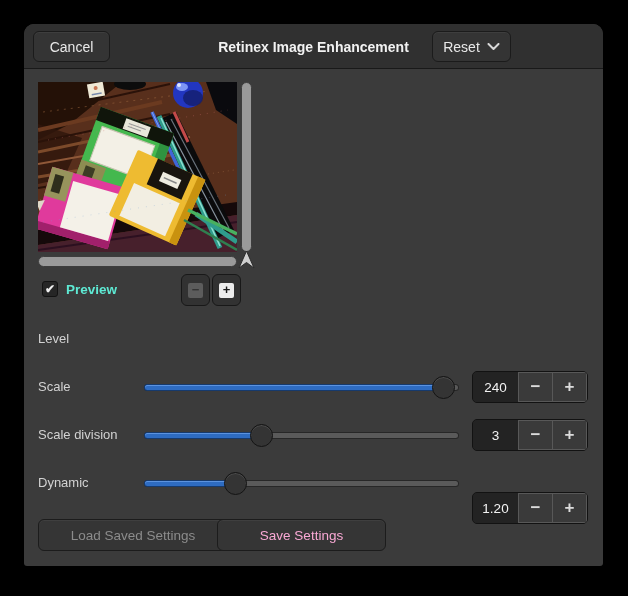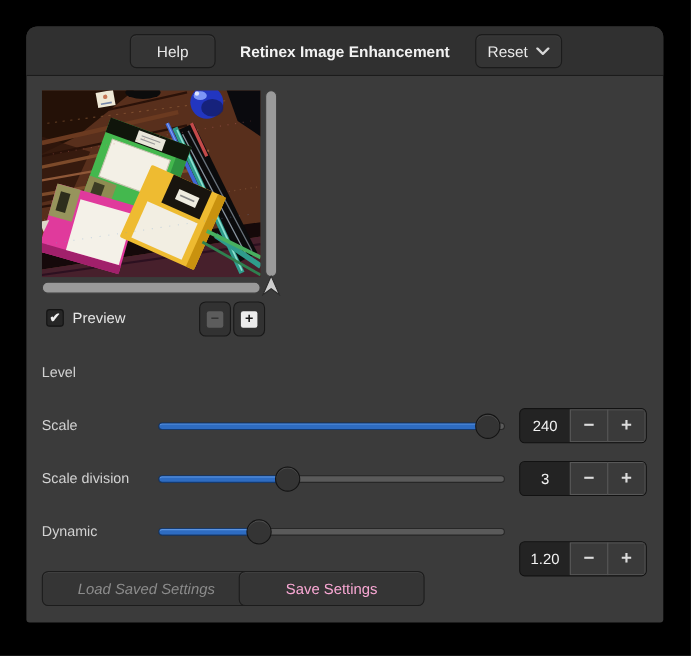--- a/index.html
+++ b/index.html
@@ -34,21 +34,21 @@
   .vthumb{position:absolute;left:1px;top:0;width:11px;height:170px;box-sizing:border-box;
     background:#9a9a9a;border:1px solid #3d3d3d;border-radius:6px;}
   .hscroll{position:absolute;left:14px;top:232px;width:199px;height:12px;}
   .hthumb{position:absolute;left:0;top:0;width:199px;height:11px;box-sizing:border-box;
     background:#9a9a9a;border:1px solid #3d3d3d;border-radius:6px;}
   .nav-corner{position:absolute;left:213px;top:226px;width:19px;height:19px;}
   
   .checkrow{position:absolute;left:18px;top:256px;height:18px;display:flex;align-items:center;gap:8px;}
   .checkbox{width:16px;height:16px;box-sizing:border-box;background:#262626;border:1px solid #131313;
     border-radius:3px;color:#f0f0f0;font-size:12px;font-weight:bold;display:flex;align-items:center;justify-content:center;}
-  .checklabel{color:#e5e5e5;font-size:13.5px;font-weight:normal;}
+  .checklabel{color:#5eead4;font-size:13.5px;font-weight:bold;}
   
   .zoombtn{position:absolute;top:250px;width:29px;height:32px;box-sizing:border-box;
     background:#323232;border:1px solid #181818;border-radius:6px;
     display:flex;align-items:center;justify-content:center;padding:0;}
   .chip{width:15px;height:15px;border-radius:2px;background:#ececec;color:#1a1a1a;
     font-size:13px;font-weight:bold;line-height:14px;text-align:center;}
   .zoombtn.disabled .chip{background:#5c5c5c;color:#343434;}
   
   .fieldlabel{position:absolute;left:14px;height:16px;line-height:16px;color:#d2d2d2;font-size:13px;}
   .dropdown{
@@ -81,21 +81,21 @@
     box-shadow:inset 0 1px 0 #3f3f3f;padding:0;}
   .footbtn.disabled{color:#8c8c8c;}
 </style>
 </head>
 <body>
 
 <div class="window">
 
   <div class="titlebar">
     <div class="dlg-title">Retinex Image Enhancement</div>
-    <button class="tb-btn" style="left:94px;width:78px;">Help</button>
+    <button class="tb-btn" style="left:9px;width:77px;">Cancel</button>
     <button class="tb-btn" style="left:408px;width:79px;">
       <span>Reset</span>
       <svg width="13" height="8" viewBox="0 0 13 8">
           <polyline points="1.5,1 6.5,6 11.5,1" fill="none" stroke="#d8d8d8" stroke-width="2" stroke-linecap="round" stroke-linejoin="round"></polyline>
         </svg>
     </button>
   </div>
 
   <div class="preview-img">
     <svg width="199" height="170" viewBox="0 0 199 170">
@@ -243,16 +243,16 @@
         <div class="fill" style="width: 29.1%;"></div>
       </div>
     <div class="thumb" style="left: calc(29.1% - 12px);"></div>
   </div>
   <div class="spingroup" style="left:448px;top:468px;">
     <div class="entry">1.20</div>
     <button class="spin first">−</button>
     <button class="spin">+</button>
   </div>
 
-  <button class="footbtn disabled" style="left:14px;width:190px;font-style:italic;">Load Saved Settings</button>
+  <button class="footbtn disabled" style="left:14px;width:190px;">Load Saved Settings</button>
   <button class="footbtn" style="left:193px;width:169px;">Save Settings</button>
 
 </div>
 
 </body></html>

